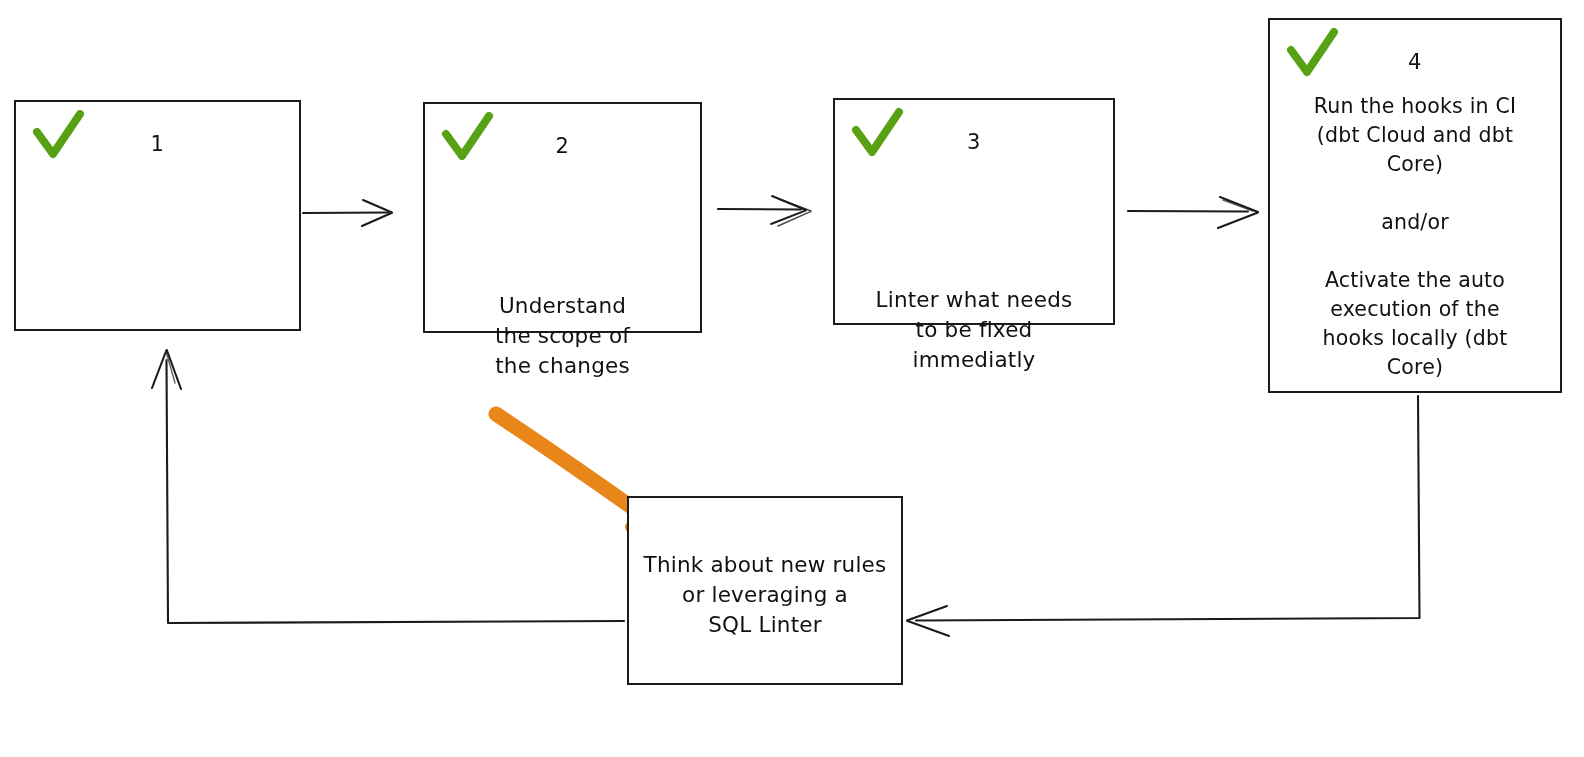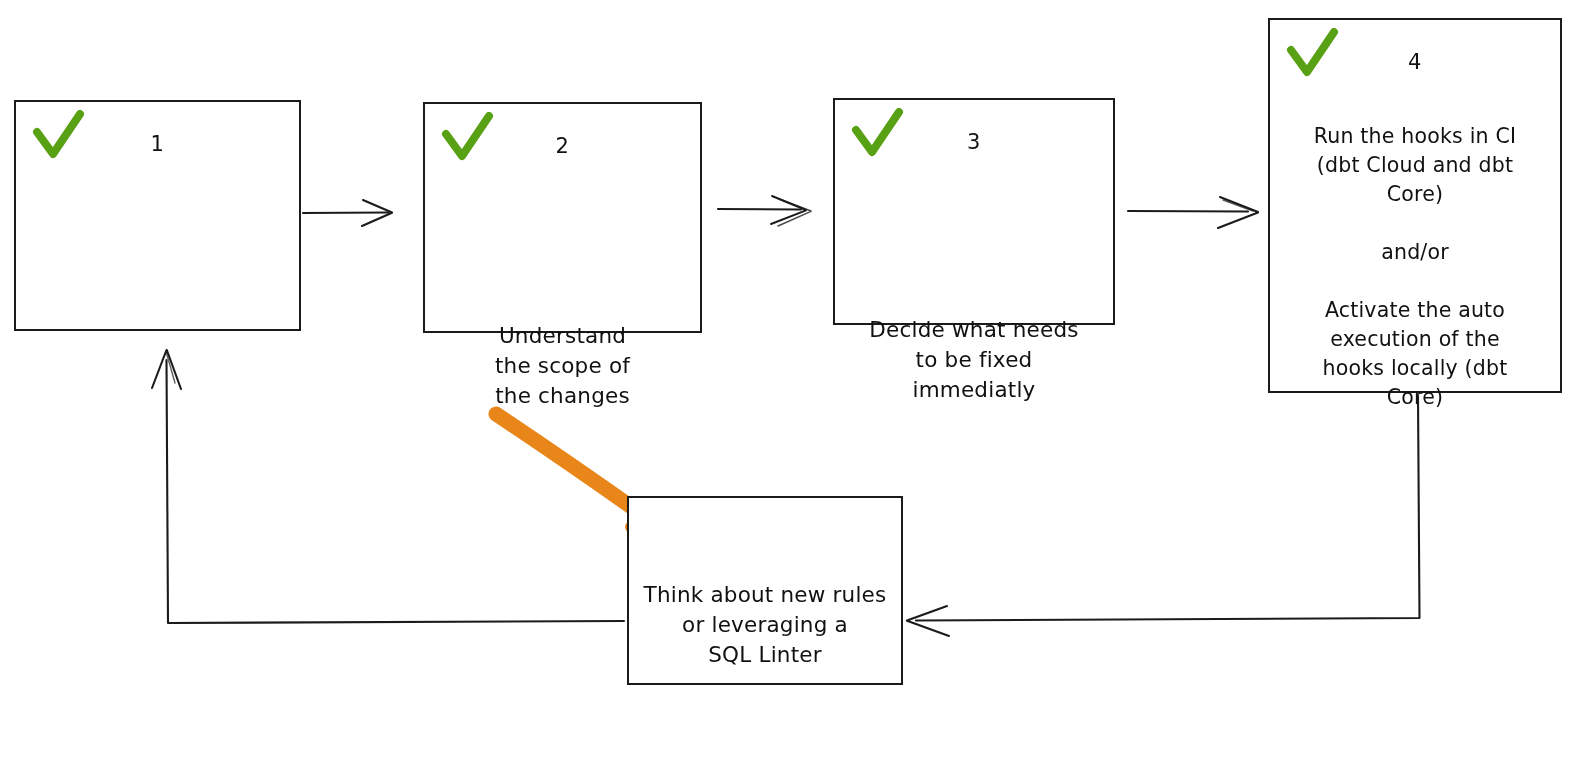--- a/index.html
+++ b/index.html
@@ -61,21 +61,20 @@
     position: absolute;
     left: 6px;
     right: 6px;
     text-align: center;
     font-family: "DejaVu Sans", sans-serif;
     font-size: 21.5px;
     line-height: 30px;
     color: #111111;
     white-space: pre-line;
     letter-spacing: 0.2px;
-    margin-top: 30px;
   }
   #node-1 { left: 14px;   top: 100px; width: 287px; height: 231px; }
   #node-2 { left: 423px;  top: 102px; width: 279px; height: 231px; }
   #node-3 { left: 833px;  top: 98px;  width: 282px; height: 227px; }
   #node-4 { left: 1268px; top: 18px;  width: 294px; height: 375px; }
   #node-5 { left: 627px;  top: 496px; width: 276px; height: 189px; }
 
   #node-1 .node-body { top: 185px; }
   #node-2 .node-body { top: 187px; }
   #node-3 .node-body { top: 185px; }
@@ -144,21 +143,21 @@
 the changes</div>
     </div>
   </div>
 
   <div class="node" id="node-3">
     <div class="node-inner">
       <svg class="check" viewBox="0 0 54 54">
         <path d="M5 22 L21 44 L48 4" fill="none" stroke="#58a014" stroke-width="8" stroke-linecap="round" stroke-linejoin="round"></path>
       </svg>
       <div class="step-num">3</div>
-      <div class="node-body">Decide what needs
+      <div class="node-body">Linter what needs
 to be fixed
 immediatly</div>
     </div>
   </div>
 
   <div class="node" id="node-4">
     <div class="node-inner">
       <svg class="check" viewBox="0 0 54 54">
         <path d="M5 22 L21 44 L48 4" fill="none" stroke="#58a014" stroke-width="8" stroke-linecap="round" stroke-linejoin="round"></path>
       </svg>

